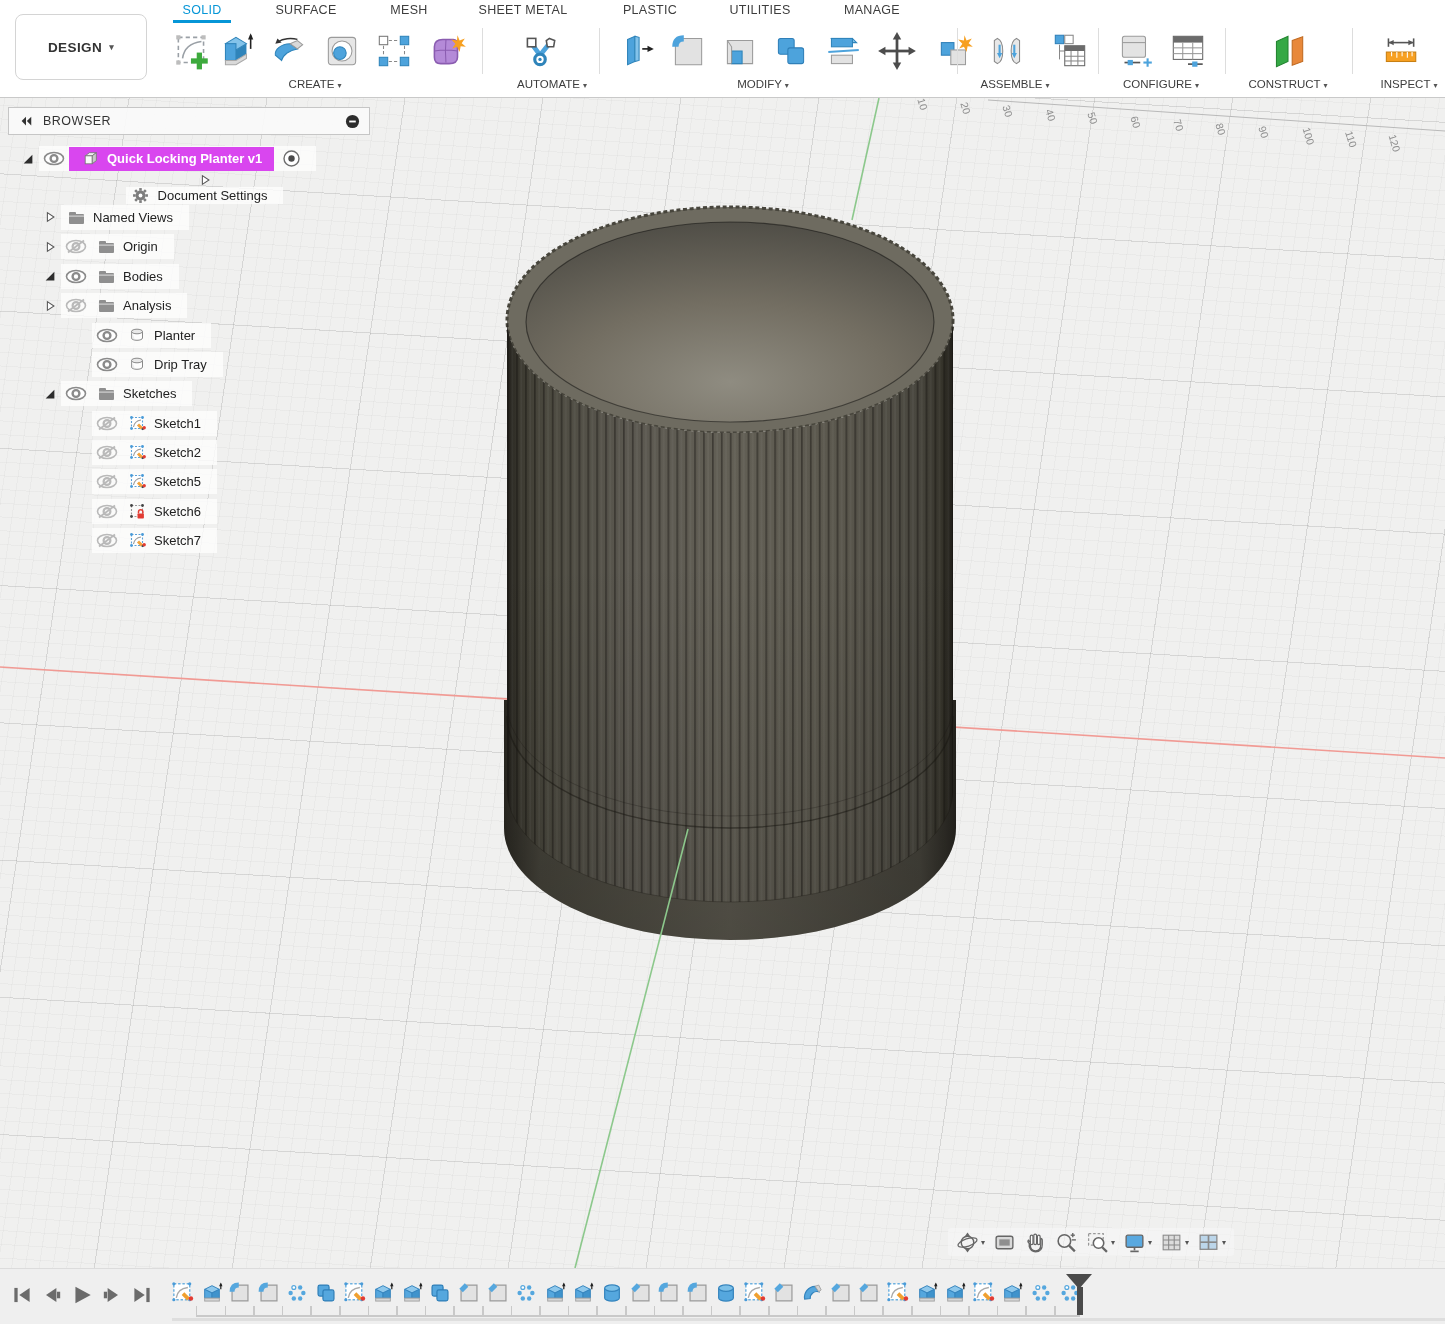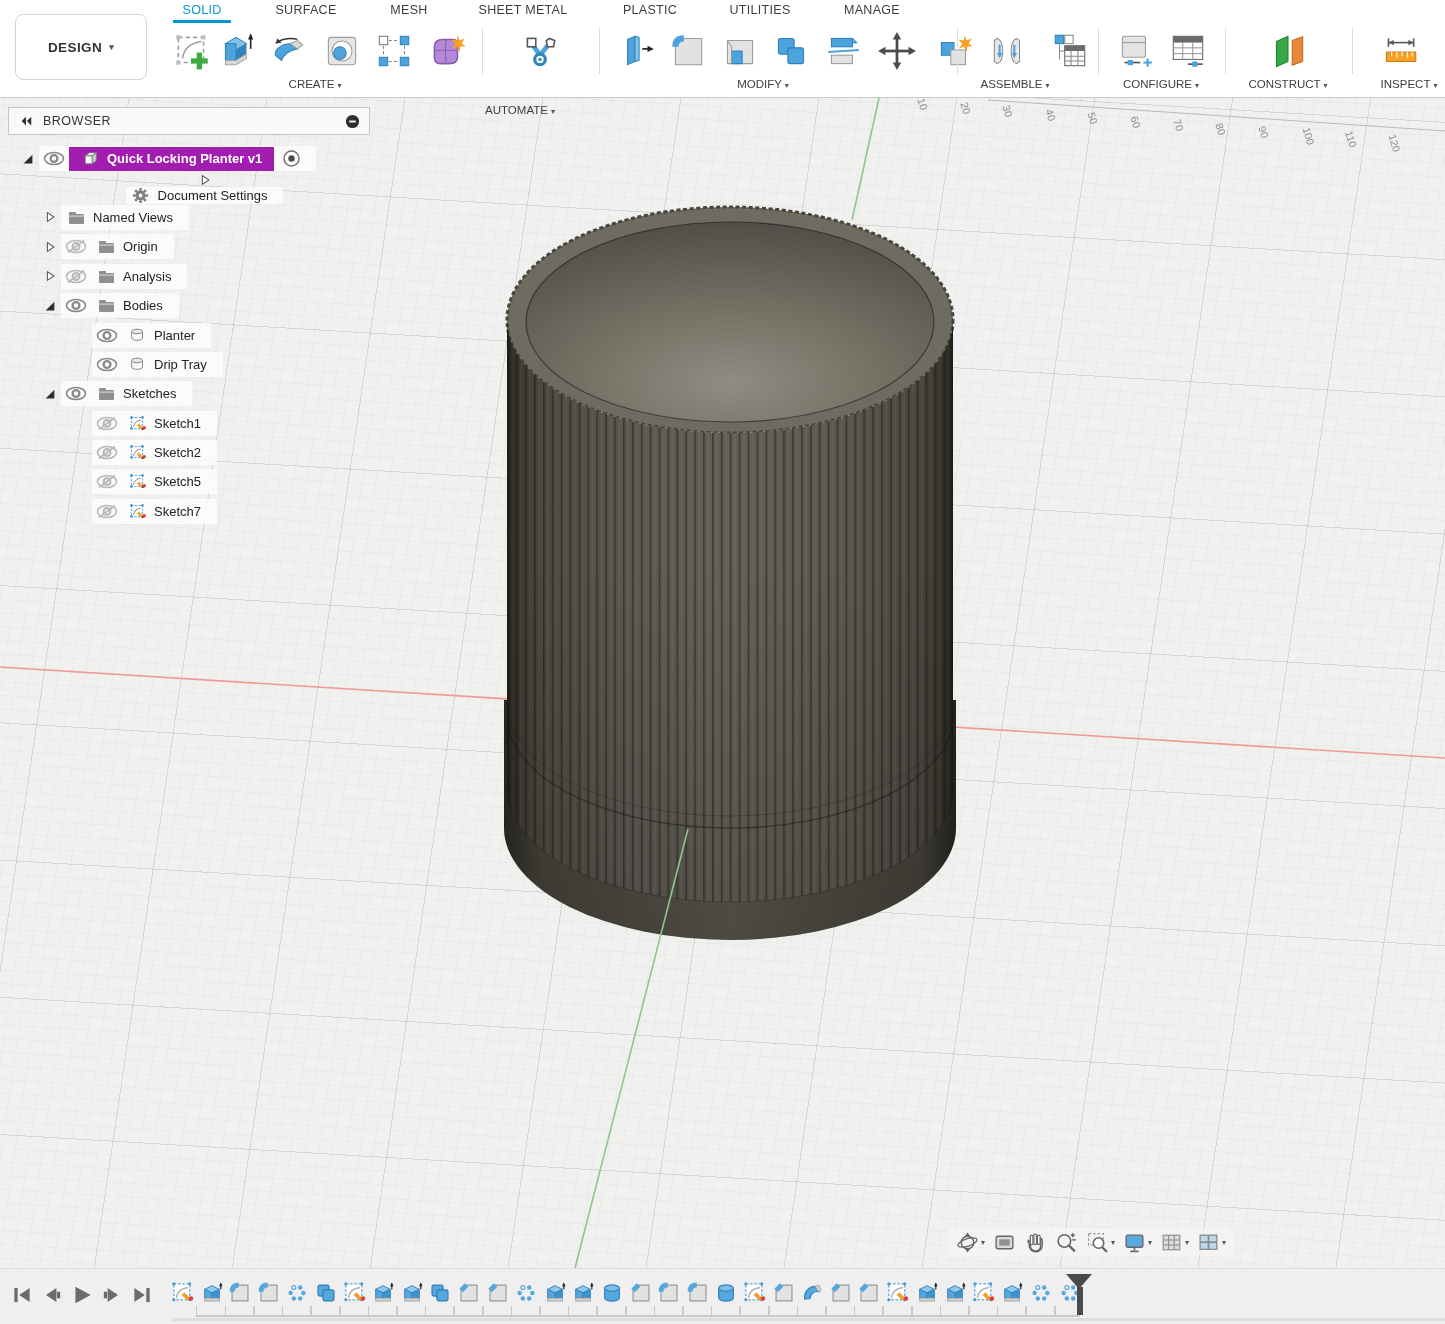--- a/index.html
+++ b/index.html
@@ -38,21 +38,21 @@
   #browser-header{height:26px;background:rgba(250,250,250,0.92);border:1px solid #c6c6c6;
     display:flex;align-items:center;}
   #browser-title{font-size:12.5px;color:#333;letter-spacing:.5px;margin-left:10px;flex:1;}
   .tree{margin-top:9px;}
   .trow{height:29.4px;display:flex;align-items:center;cursor:pointer;}
   .t-exp{width:22px;display:flex;justify-content:center;flex:none;}
   .t-strip{display:flex;align-items:center;background:rgba(252,252,252,0.82);height:25px;
     padding-right:16px;}
   .t-ico{width:30px;display:flex;justify-content:center;flex:none;}
   .t-label{font-size:13px;color:#222;margin-left:2px;white-space:nowrap;}
-  .t-sel{display:flex;align-items:center;background:#a21caf;height:24px;padding:0 12px 0 6px;}
+  .t-sel{display:flex;align-items:center;background:#d946ef;height:24px;padding:0 12px 0 6px;}
   .t-sel .t-label{color:#fff;font-weight:bold;}
   .t-radio{margin-left:9px;display:flex;}
   
   #comments{position:absolute;left:8px;top:1229px;width:362px;height:26px;z-index:3;
     background:rgba(250,250,250,0.92);border:1px solid #c6c6c6;display:flex;align-items:center;}
   #comments-label{font-size:12.5px;color:#333;letter-spacing:.4px;margin-left:26px;flex:1;}
   
   #navbar{position:absolute;left:948px;top:1228px;height:28px;z-index:3;display:flex;
     align-items:center;background:rgba(246,246,246,0.65);border-radius:3px;padding:0 4px;}
   .nav-item{display:flex;align-items:center;margin:0 4px;cursor:pointer;}
@@ -219,21 +219,21 @@
             <polygon points="30,5 32,10 37,8 34,12.5 38,16 33,15.5 32,21 29.5,16 25,17.5 28,13 24,9 29.5,10" fill="#f7a021"></polygon>
           </svg></div>
         <span class="grp-label" style="left: 315px;"><span>CREATE</span><span class="caret">▾</span></span>
         <div class="tb-icon" style="left: 540px;"><svg viewBox="0 0 40 40" xmlns="http://www.w3.org/2000/svg">
             <path d="M20,24 L12,13 M20,24 L28,14" stroke="#4da3dc" stroke-width="4.5" fill="none"></path>
             <circle cx="20" cy="28" r="5" fill="#fff" stroke="#2f84ba" stroke-width="3"></circle>
             <circle cx="20" cy="28" r="1.6" fill="#2f84ba"></circle>
             <rect x="8" y="8" width="8" height="8" fill="#fff" stroke="#555" stroke-width="1.5"></rect>
             <polygon points="29,8 34,10 33,16 27,16 26,10" fill="#fff" stroke="#555" stroke-width="1.5"></polygon>
           </svg></div>
-        <span class="grp-label" style="left: 520px; margin-top: 26px;"><span>AUTOMATE</span><span class="caret">▾</span></span>
+        <span class="grp-label" style="left: 552px;"><span>AUTOMATE</span><span class="caret">▾</span></span>
         <div class="tb-icon" style="left: 637px;"><svg viewBox="0 0 40 40" xmlns="http://www.w3.org/2000/svg">
             <polygon points="11,9 18,6 18,30 11,33" fill="#4da3dc" stroke="#2f84ba"></polygon>
             <polygon points="18,6 22,7 22,29 18,30" fill="#83c3ea" stroke="#2f84ba"></polygon>
             <line x1="25" y1="18" x2="34" y2="18" stroke="#222" stroke-width="1.6"></line>
             <polygon points="36,18 30,15 30,21" fill="#222"></polygon>
           </svg></div>
         <div class="tb-icon" style="left: 688px;"><svg viewBox="0 0 40 40" xmlns="http://www.w3.org/2000/svg">
             <path d="M8,33 L8,16 Q8,8 16,8 L33,8 L33,33 Z" fill="#e2e2e2" stroke="#9b9b9b"></path>
             <path d="M8,16 Q8,8 16,8" fill="none" stroke="#4da3dc" stroke-width="6"></path>
           </svg></div>
@@ -445,62 +445,62 @@
                 <rect x="1" y="4" width="15" height="10" rx="1" fill="#8f8f8f"></rect>
                 <rect x="1" y="5.5" width="15" height="1.2" fill="#fff" opacity="0.6"></rect>
               </svg>
             </span>
             <span class="t-label">Origin</span>
           </span>
         </div>
         <div class="trow" style="padding-left: 31px;">
           <span class="t-exp">
             <svg width="14" height="14" viewBox="0 0 16 16">
-              <polygon points="5,3 12.5,8 5,13" fill="#fff" stroke="#555" stroke-width="1.2"></polygon>
+              <polygon points="3,13 13,13 13,3" fill="#2d2d2d"></polygon>
             </svg>
           </span>
           <span class="t-strip">
             <span class="t-ico">
               <svg width="22" height="15" viewBox="0 0 22 15">
-                <ellipse cx="11" cy="7.5" rx="9.5" ry="6" fill="none" stroke="#b9b9b9" stroke-width="1.6"></ellipse>
-                <circle cx="11" cy="7.5" r="3.4" fill="none" stroke="#b9b9b9" stroke-width="2.2"></circle>
-                <line x1="3" y1="13.5" x2="19" y2="1.5" stroke="#b9b9b9" stroke-width="1.8"></line>
+                <ellipse cx="11" cy="7.5" rx="9.5" ry="6" fill="#fff" stroke="#8a8a8a" stroke-width="1.6"></ellipse>
+                <circle cx="11" cy="7.5" r="3.4" fill="none" stroke="#8a8a8a" stroke-width="2.4"></circle>
               </svg>
             </span>
             <span class="t-ico">
               <svg width="17" height="15" viewBox="0 0 17 15">
                 <rect x="1" y="2" width="7" height="4" rx="1" fill="#8f8f8f"></rect>
                 <rect x="1" y="4" width="15" height="10" rx="1" fill="#8f8f8f"></rect>
                 <rect x="1" y="5.5" width="15" height="1.2" fill="#fff" opacity="0.6"></rect>
               </svg>
             </span>
-            <span class="t-label">Analysis</span>
+            <span class="t-label">Bodies</span>
           </span>
         </div>
         <div class="trow" style="padding-left: 31px;">
           <span class="t-exp">
             <svg width="14" height="14" viewBox="0 0 16 16">
-              <polygon points="3,13 13,13 13,3" fill="#2d2d2d"></polygon>
+              <polygon points="5,3 12.5,8 5,13" fill="#fff" stroke="#555" stroke-width="1.2"></polygon>
             </svg>
           </span>
           <span class="t-strip">
             <span class="t-ico">
               <svg width="22" height="15" viewBox="0 0 22 15">
-                <ellipse cx="11" cy="7.5" rx="9.5" ry="6" fill="#fff" stroke="#8a8a8a" stroke-width="1.6"></ellipse>
-                <circle cx="11" cy="7.5" r="3.4" fill="none" stroke="#8a8a8a" stroke-width="2.4"></circle>
+                <ellipse cx="11" cy="7.5" rx="9.5" ry="6" fill="none" stroke="#b9b9b9" stroke-width="1.6"></ellipse>
+                <circle cx="11" cy="7.5" r="3.4" fill="none" stroke="#b9b9b9" stroke-width="2.2"></circle>
+                <line x1="3" y1="13.5" x2="19" y2="1.5" stroke="#b9b9b9" stroke-width="1.8"></line>
               </svg>
             </span>
             <span class="t-ico">
               <svg width="17" height="15" viewBox="0 0 17 15">
                 <rect x="1" y="2" width="7" height="4" rx="1" fill="#8f8f8f"></rect>
                 <rect x="1" y="4" width="15" height="10" rx="1" fill="#8f8f8f"></rect>
                 <rect x="1" y="5.5" width="15" height="1.2" fill="#fff" opacity="0.6"></rect>
               </svg>
             </span>
-            <span class="t-label">Bodies</span>
+            <span class="t-label">Analysis</span>
           </span>
         </div>
         <div class="trow" style="padding-left: 84px;">
           <span class="t-strip">
             <span class="t-ico">
               <svg width="22" height="15" viewBox="0 0 22 15">
                 <ellipse cx="11" cy="7.5" rx="9.5" ry="6" fill="#fff" stroke="#8a8a8a" stroke-width="1.6"></ellipse>
                 <circle cx="11" cy="7.5" r="3.4" fill="none" stroke="#8a8a8a" stroke-width="2.4"></circle>
               </svg>
             </span>
@@ -621,20 +621,42 @@
                 <circle cx="13.5" cy="2.5" r="1.4" fill="#4a9bd8"></circle>
                 <circle cx="2.5" cy="13.5" r="1.4" fill="#4a9bd8"></circle>
                 <circle cx="13.5" cy="13.5" r="1.4" fill="#4a9bd8"></circle>
                 <path d="M4.5,12 Q5.5,6 12,5" fill="none" stroke="#9a9a9a" stroke-width="1.1"></path>
                 <line x1="9" y1="9.5" x2="13" y2="13.5" stroke="#f2a33c" stroke-width="3"></line>
                 <line x1="13" y1="13.5" x2="14.3" y2="14.8" stroke="#3d3d3d" stroke-width="1.6"></line>
                 <circle cx="15.2" cy="12.8" r="1.7" fill="#e23b32"></circle>
               </svg>
             </span>
             <span class="t-label">Sketch5</span>
+          </span>
+        </div>
+        <div class="trow" style="padding-left: 84px;">
+          <span class="t-strip">
+            <span class="t-ico">
+              <svg width="22" height="15" viewBox="0 0 22 15">
+                <ellipse cx="11" cy="7.5" rx="9.5" ry="6" fill="none" stroke="#b9b9b9" stroke-width="1.6"></ellipse>
+                <circle cx="11" cy="7.5" r="3.4" fill="none" stroke="#b9b9b9" stroke-width="2.2"></circle>
+                <line x1="3" y1="13.5" x2="19" y2="1.5" stroke="#b9b9b9" stroke-width="1.8"></line>
+              </svg>
+            </span>
+            <span class="t-ico">
+              <svg width="17" height="17" viewBox="0 0 17 17">
+                <rect x="2.5" y="2.5" width="11" height="11" fill="none" stroke="#9a9a9a" stroke-dasharray="2 1.5" stroke-width="1.1"></rect>
+                <circle cx="2.5" cy="2.5" r="1.4" fill="#444"></circle>
+                <circle cx="13.5" cy="2.5" r="1.4" fill="#444"></circle>
+                <circle cx="2.5" cy="13.5" r="1.4" fill="#444"></circle>
+                <path d="M9.5,10.5 V9 A2.2,2.2 0 0 1 13.9,9 V10.5" fill="none" stroke="#e23b32" stroke-width="1.5"></path>
+                <rect x="8.5" y="10.5" width="6.4" height="5" rx="0.8" fill="#e23b32"></rect>
+              </svg>
+            </span>
+            <span class="t-label">Sketch6</span>
           </span>
         </div>
         <div class="trow" style="padding-left: 84px;">
           <span class="t-strip">
             <span class="t-ico">
               <svg width="22" height="15" viewBox="0 0 22 15">
                 <ellipse cx="11" cy="7.5" rx="9.5" ry="6" fill="none" stroke="#b9b9b9" stroke-width="1.6"></ellipse>
                 <circle cx="11" cy="7.5" r="3.4" fill="none" stroke="#b9b9b9" stroke-width="2.2"></circle>
                 <line x1="3" y1="13.5" x2="19" y2="1.5" stroke="#b9b9b9" stroke-width="1.8"></line>
               </svg>

